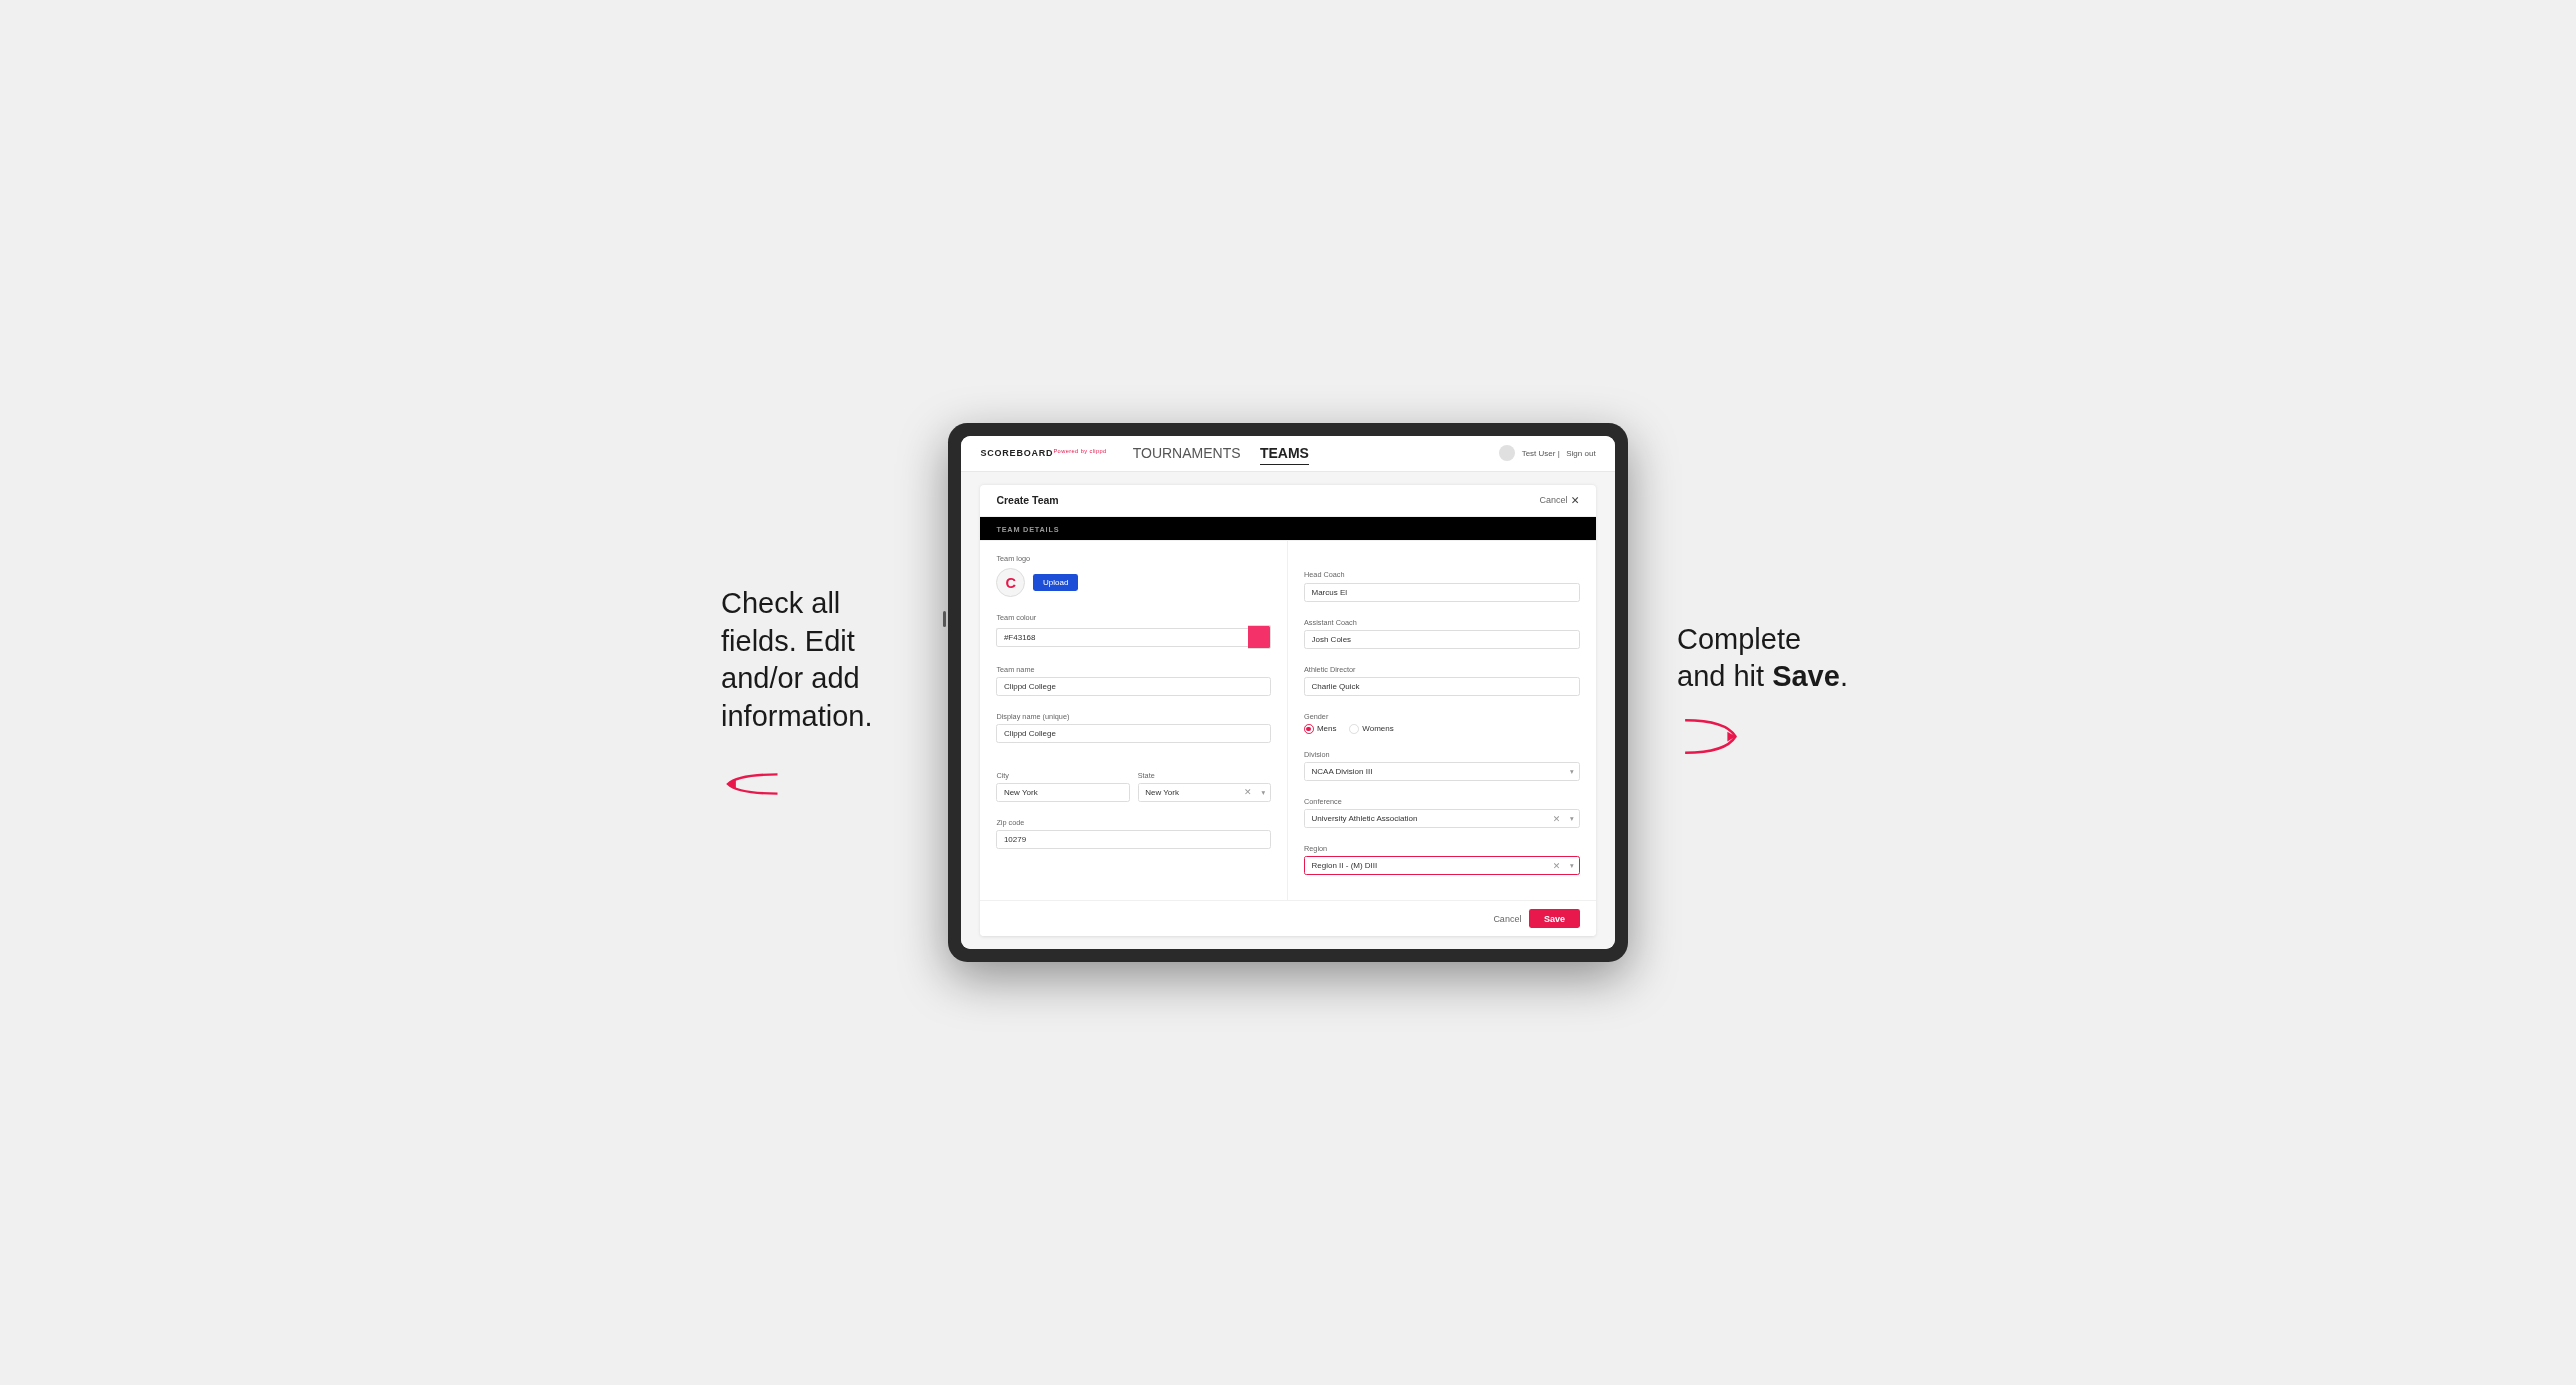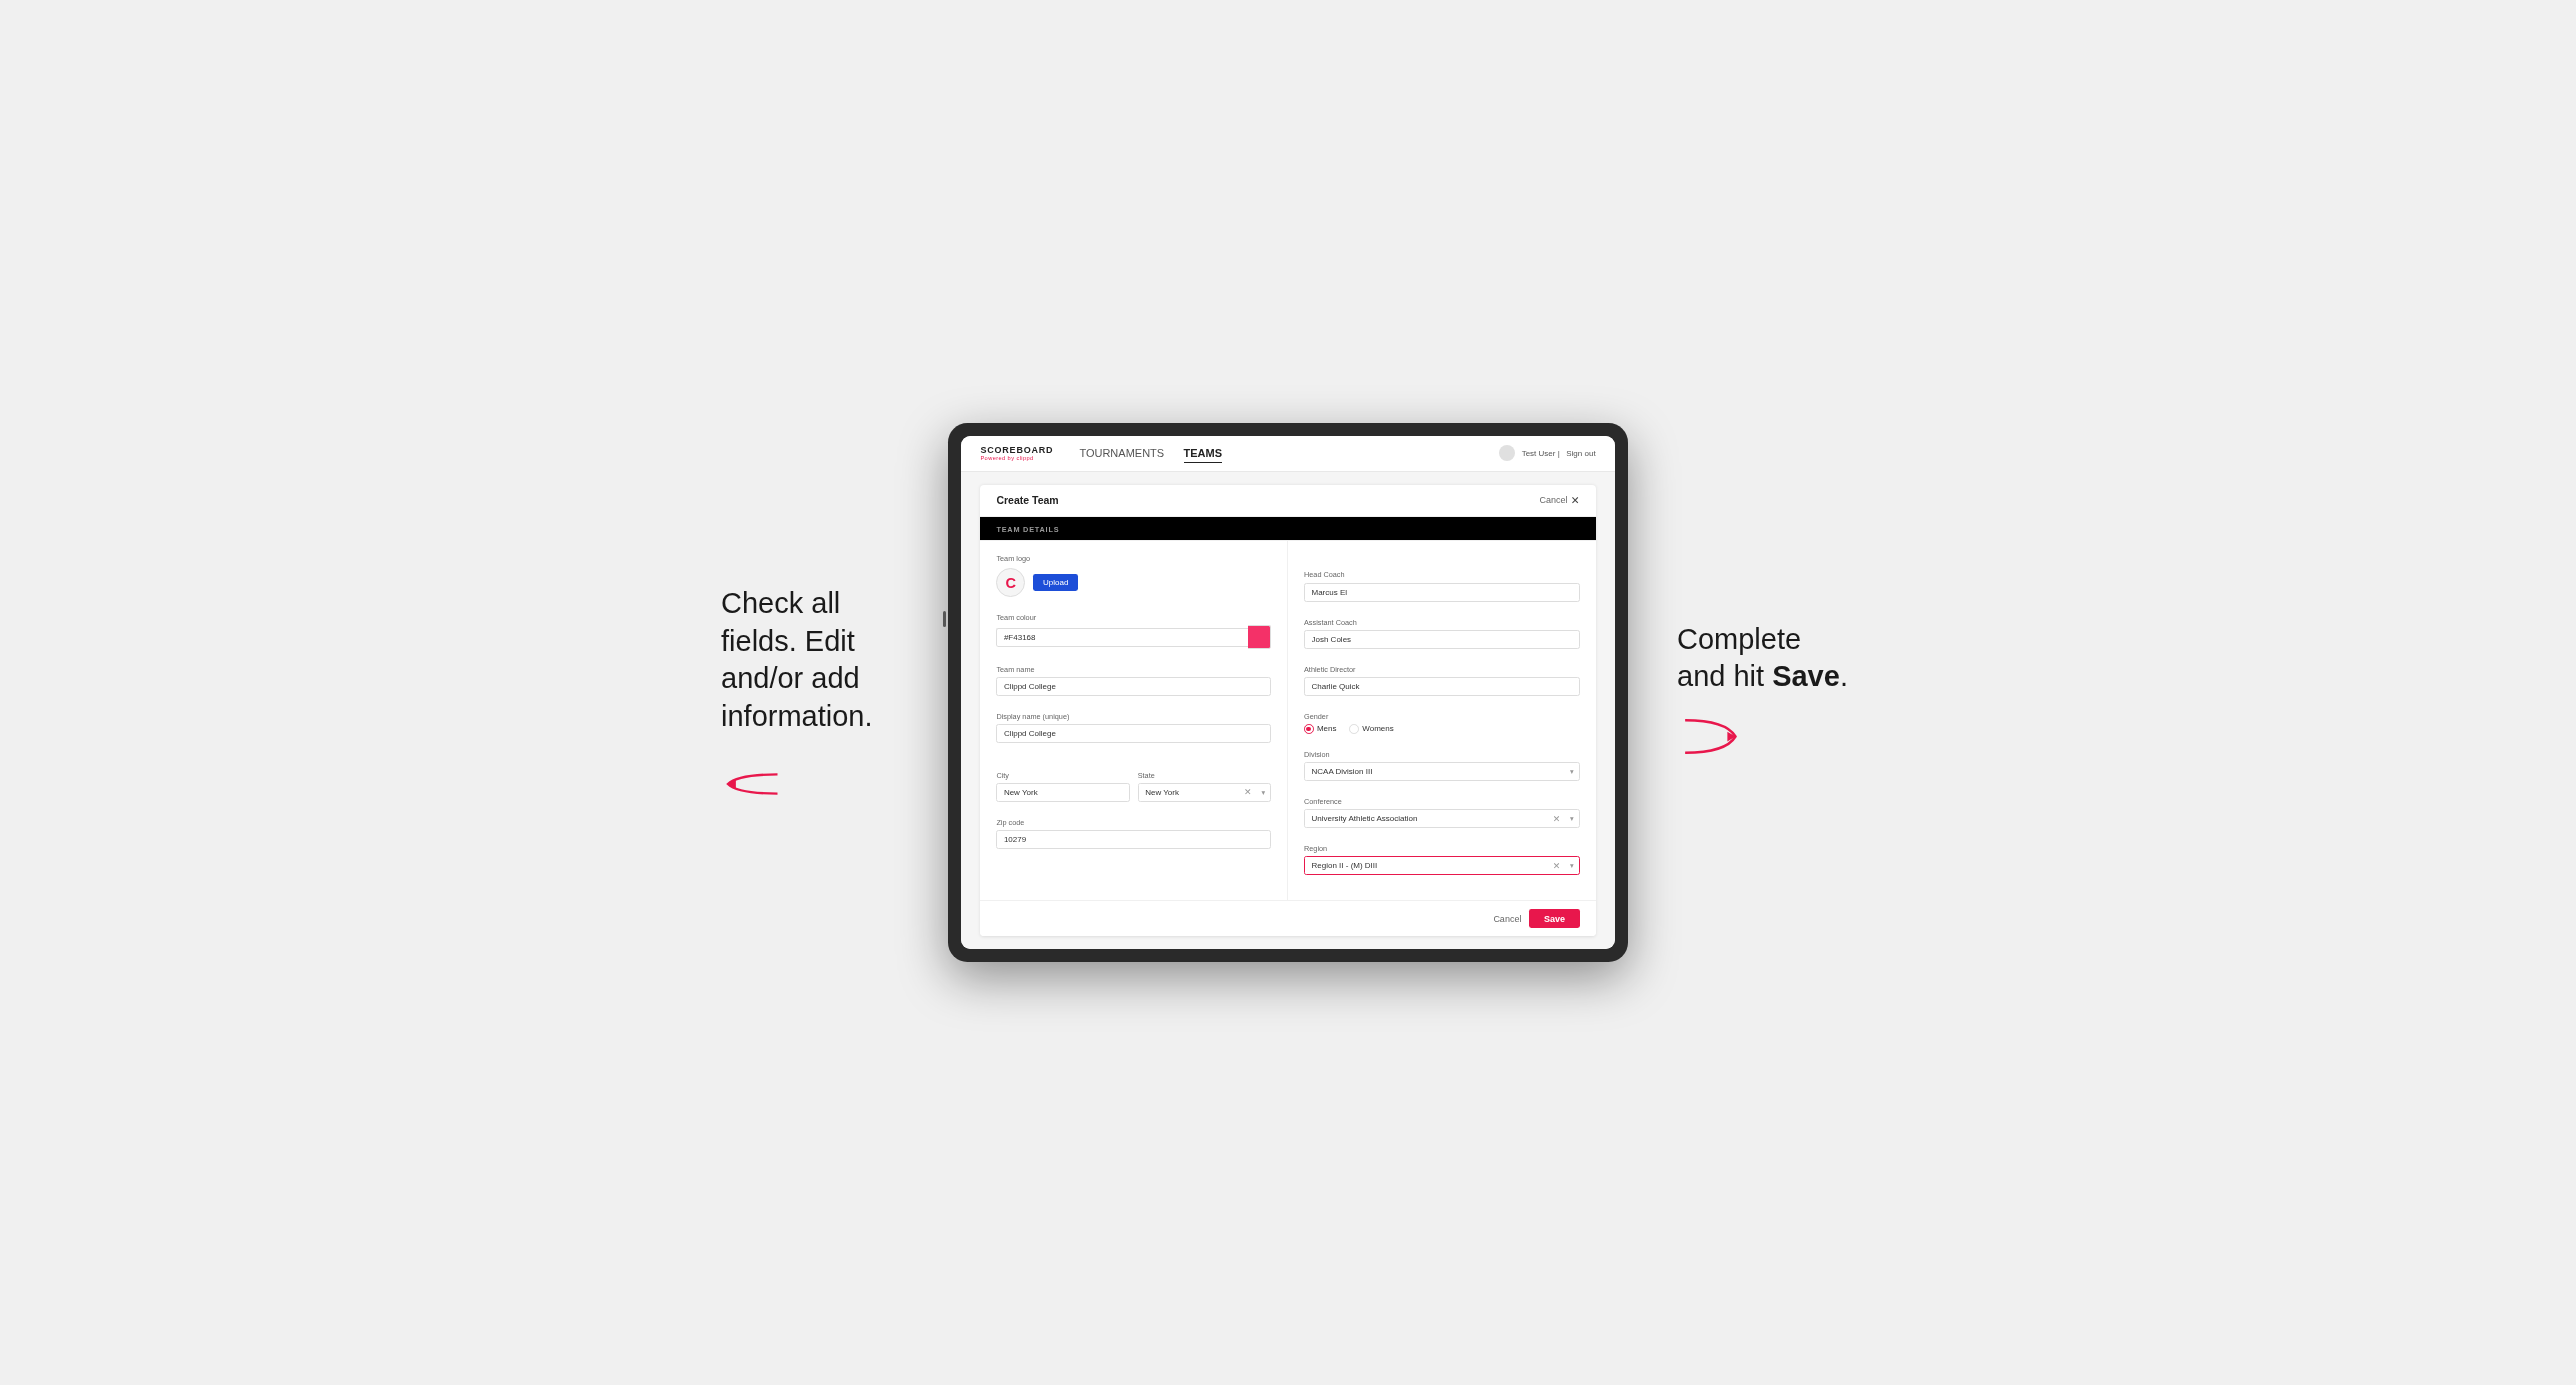--- a/index.html
+++ b/index.html
@@ -68,21 +68,21 @@
       background: #fff;
       border-bottom: 0.8px solid #e8e8e8;
       display: flex;
       align-items: center;
       padding: 0 19.4px;
       height: 36px;
     }
 
     .navbar-brand {
       display: flex;
-      flex-direction: column;
+      flex-direction: row;
       margin-right: 26px;
     }
 
     .navbar-brand .brand-title {
       font-size: 9px;
       font-weight: 700;
       letter-spacing: 0.8px;
       color: #222;
       text-transform: uppercase;
     }
@@ -93,21 +93,21 @@
       letter-spacing: 0.4px;
     }
 
     .nav-items {
       display: flex;
       gap: 19.4px;
       flex: 1;
     }
 
     .nav-item {
-      font-size: 11px;
+      font-size: 14px;
       color: #555;
       cursor: pointer;
       padding: 3.2px 0;
       border-bottom: 1.6px solid transparent;
     }
 
     .nav-item.active {
       color: #222;
       border-bottom: 1.6px solid #222;
       font-weight: 600;

